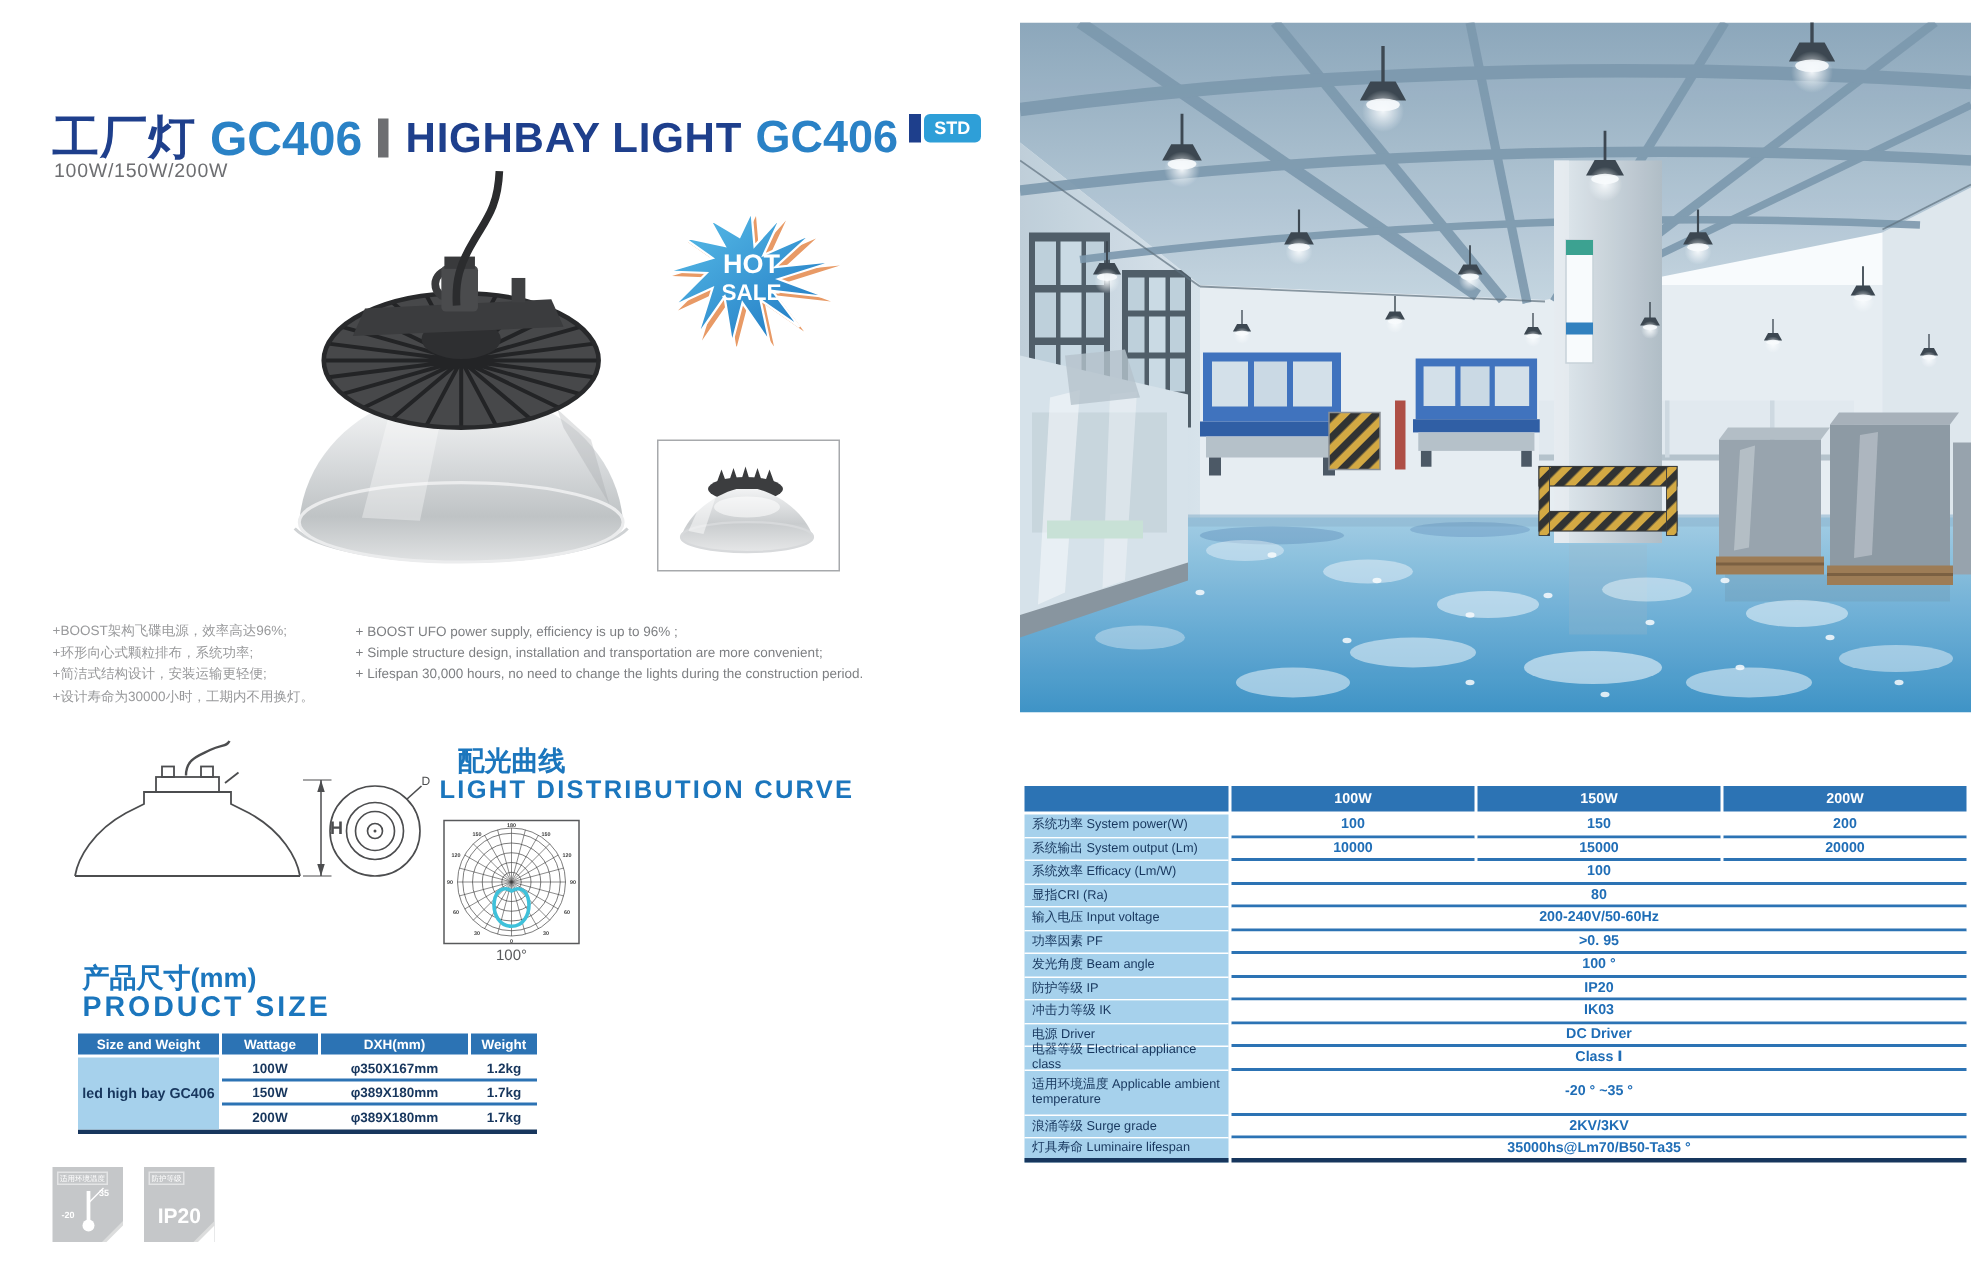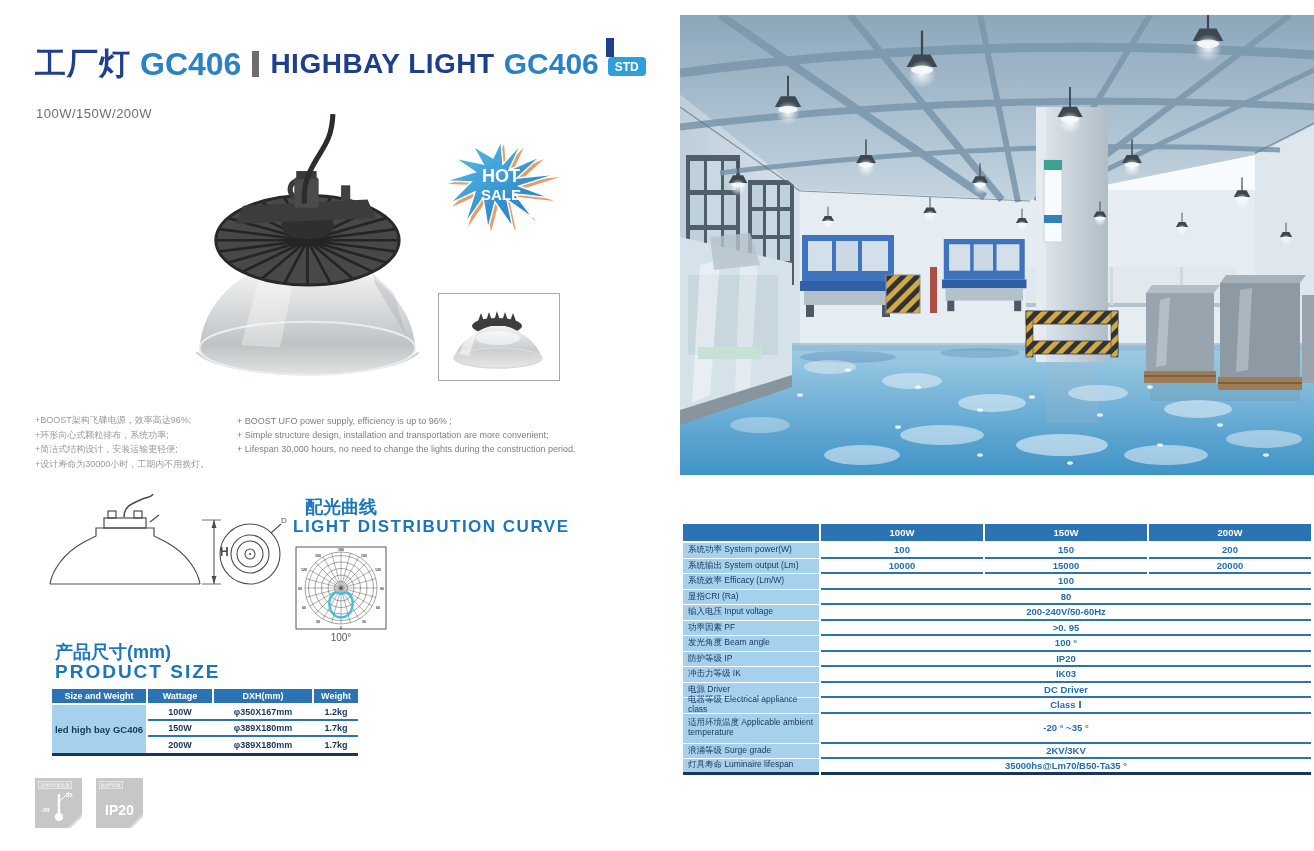--- a/index.html
+++ b/index.html
@@ -1,27 +1,27 @@
 <!DOCTYPE html>
 <html><head>
 <meta charset="utf-8">
 <style>
   html,body{margin:0;padding:0;background:#fff;}
   *{box-sizing:border-box;}
   #page{position:relative;width:1314px;height:851px;background:#fff;overflow:hidden;
         font-family:"Liberation Sans","DejaVu Sans",sans-serif;}
 
   
-  .title-row{position:absolute;left:35px;top:44px;display:flex;align-items:center;height:40px;}
+  .title-row{position:absolute;left:35px;top:72px;display:flex;align-items:center;height:40px;}
   .t-cn{font-size:31px;font-weight:bold;color:#1e3f8c;letter-spacing:1px;}
   .t-model{font-size:32px;font-weight:bold;color:#2a82c6;margin-left:9px;}
   .t-div{width:7px;height:26px;background:#6d6e71;margin:0 11px;}
   .t-en{font-size:28px;font-weight:bold;color:#1e3f8c;letter-spacing:.5px;}
   .t-model2{font-size:30px;font-weight:bold;color:#2a82c6;margin-left:9px;}
-  .std-wrap{display:flex;align-items:flex-start;margin-left:7px;margin-top:-14px;flex-direction:column;}
+  .std-wrap{display:flex;align-items:flex-start;margin-left:7px;margin-top:-14px;}
   .std-strip{width:8px;height:19px;background:#1e3f8c;}
   .std-box{height:19px;padding:0 7px;background:#2e9fd8;border-radius:4px;margin-left:2px;
            color:#fff;font-size:12px;font-weight:bold;display:flex;align-items:center;}
   .subtitle{position:absolute;left:36px;top:106px;font-size:13px;color:#6d6e71;letter-spacing:.5px;}
 
   
   .h-cn{font-size:18px;font-weight:bold;color:#1b76bd;}
   .h-en{font-size:17px;font-weight:bold;color:#1b76bd;letter-spacing:1.5px;}
 
   

